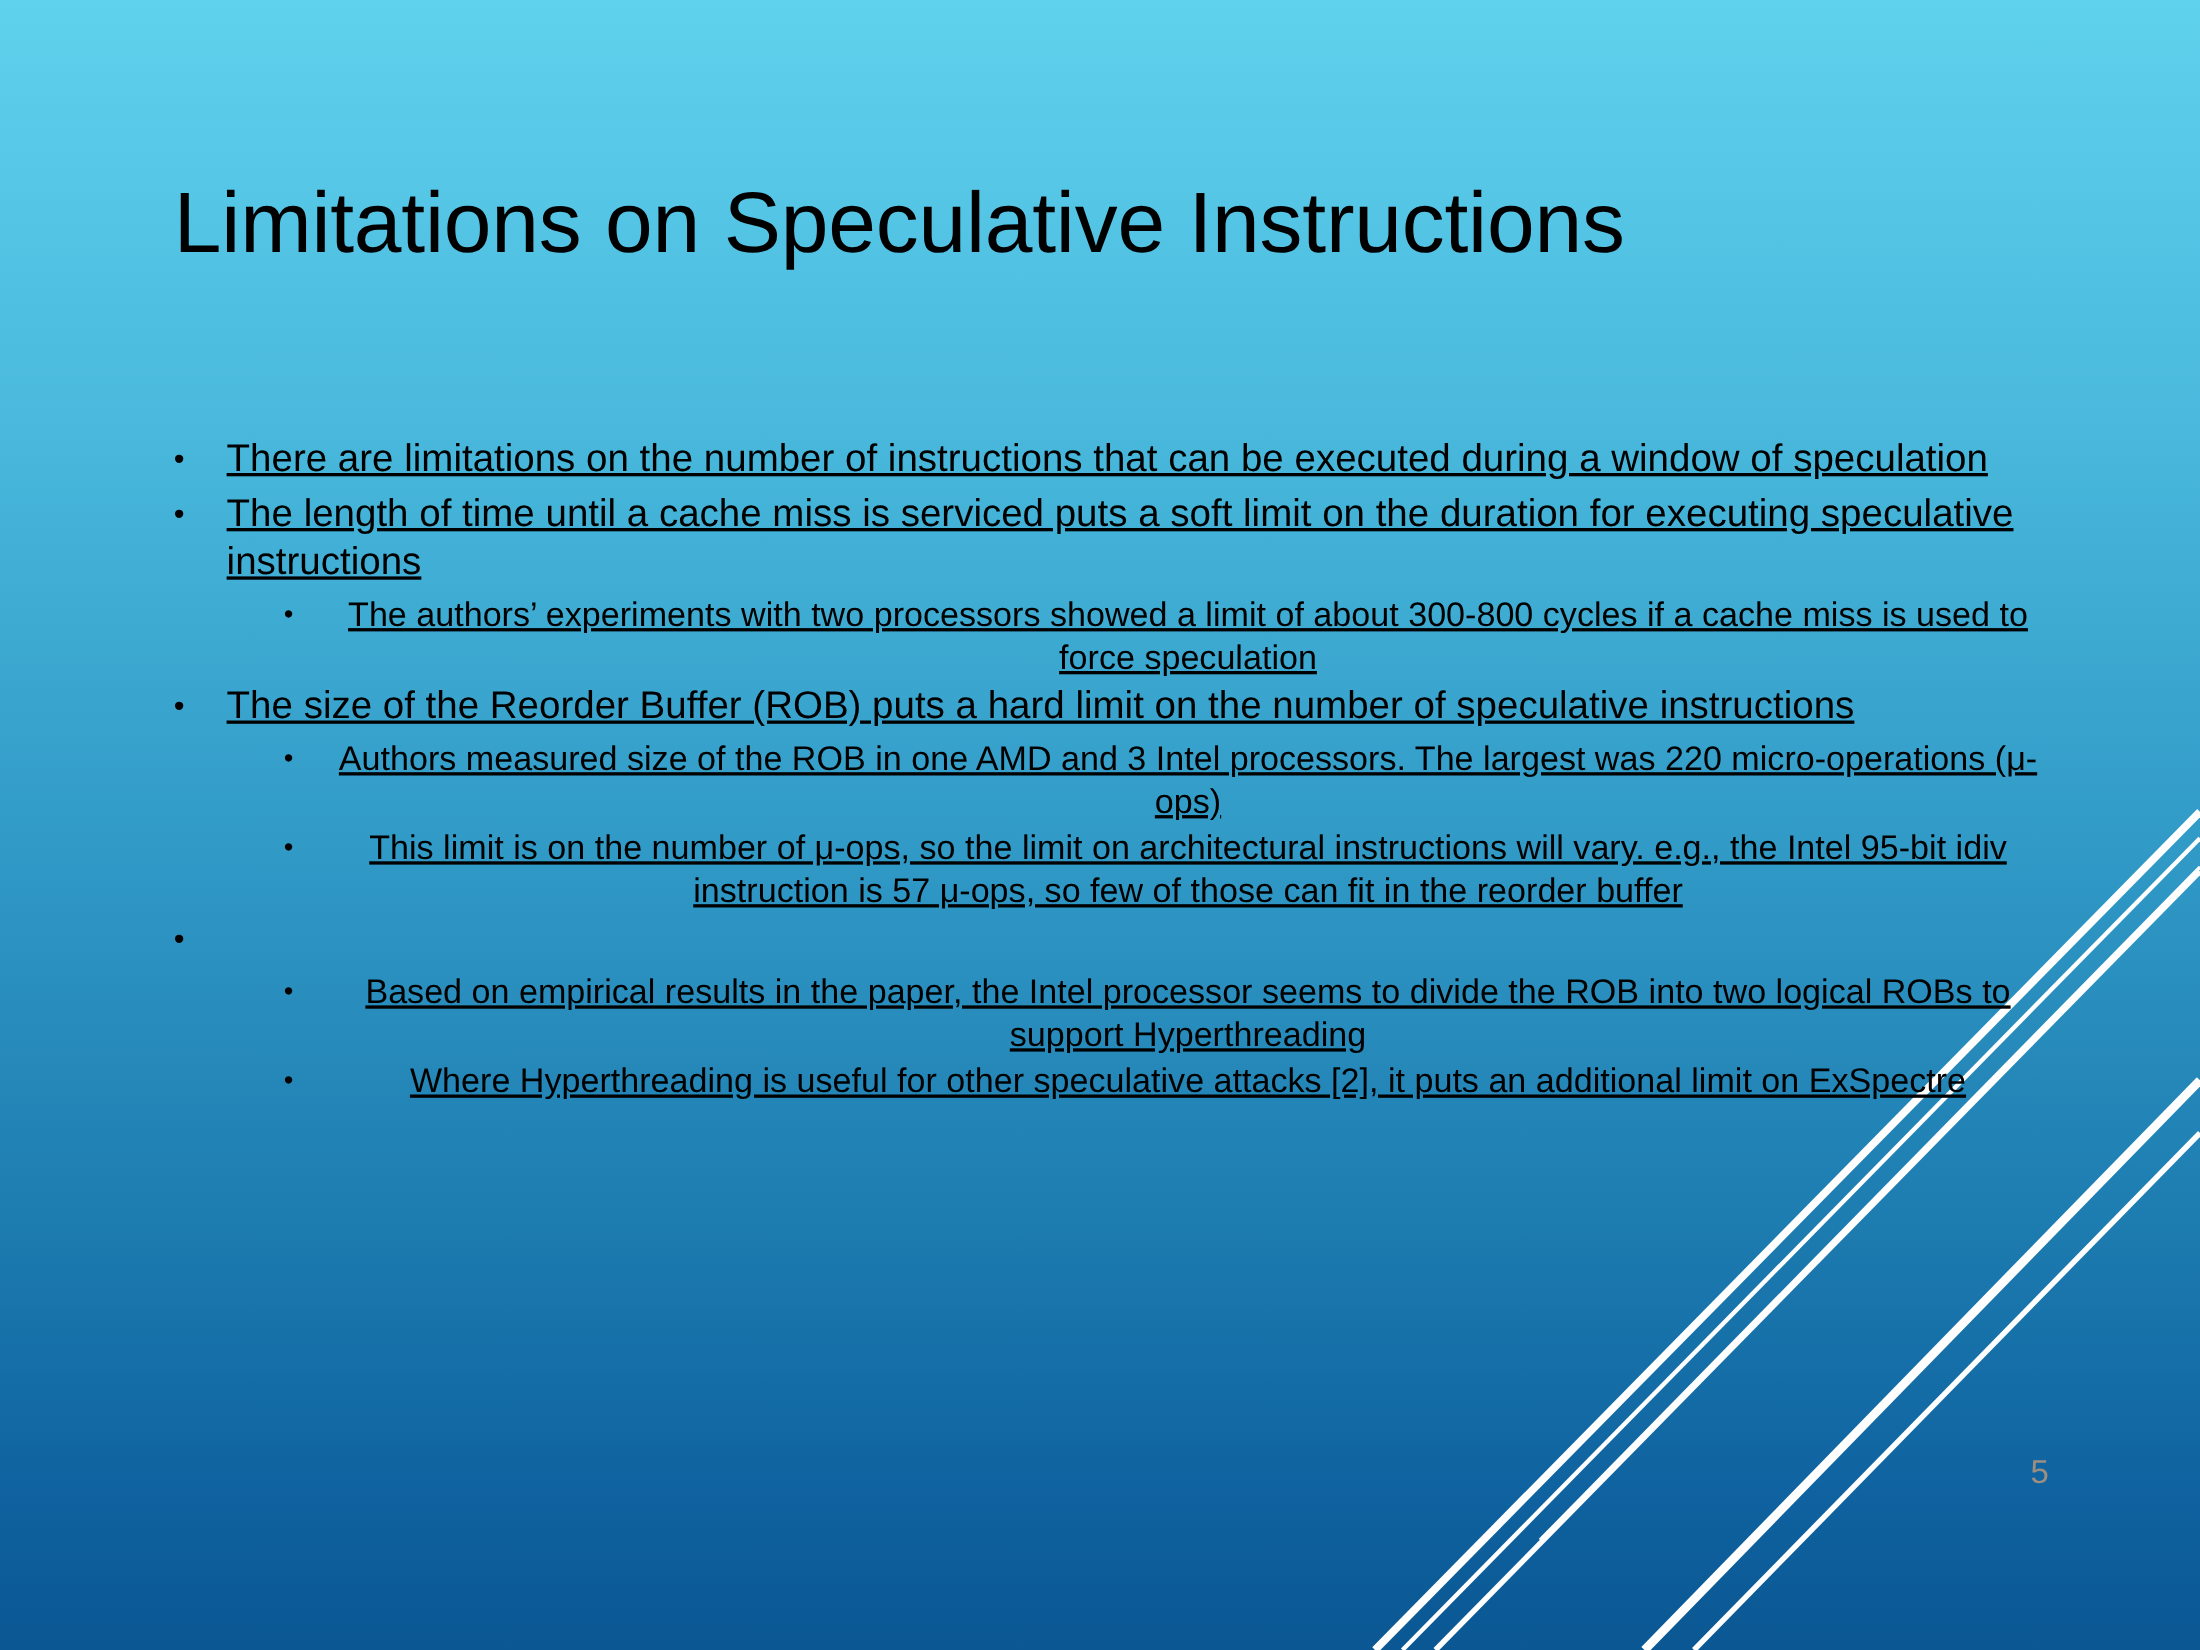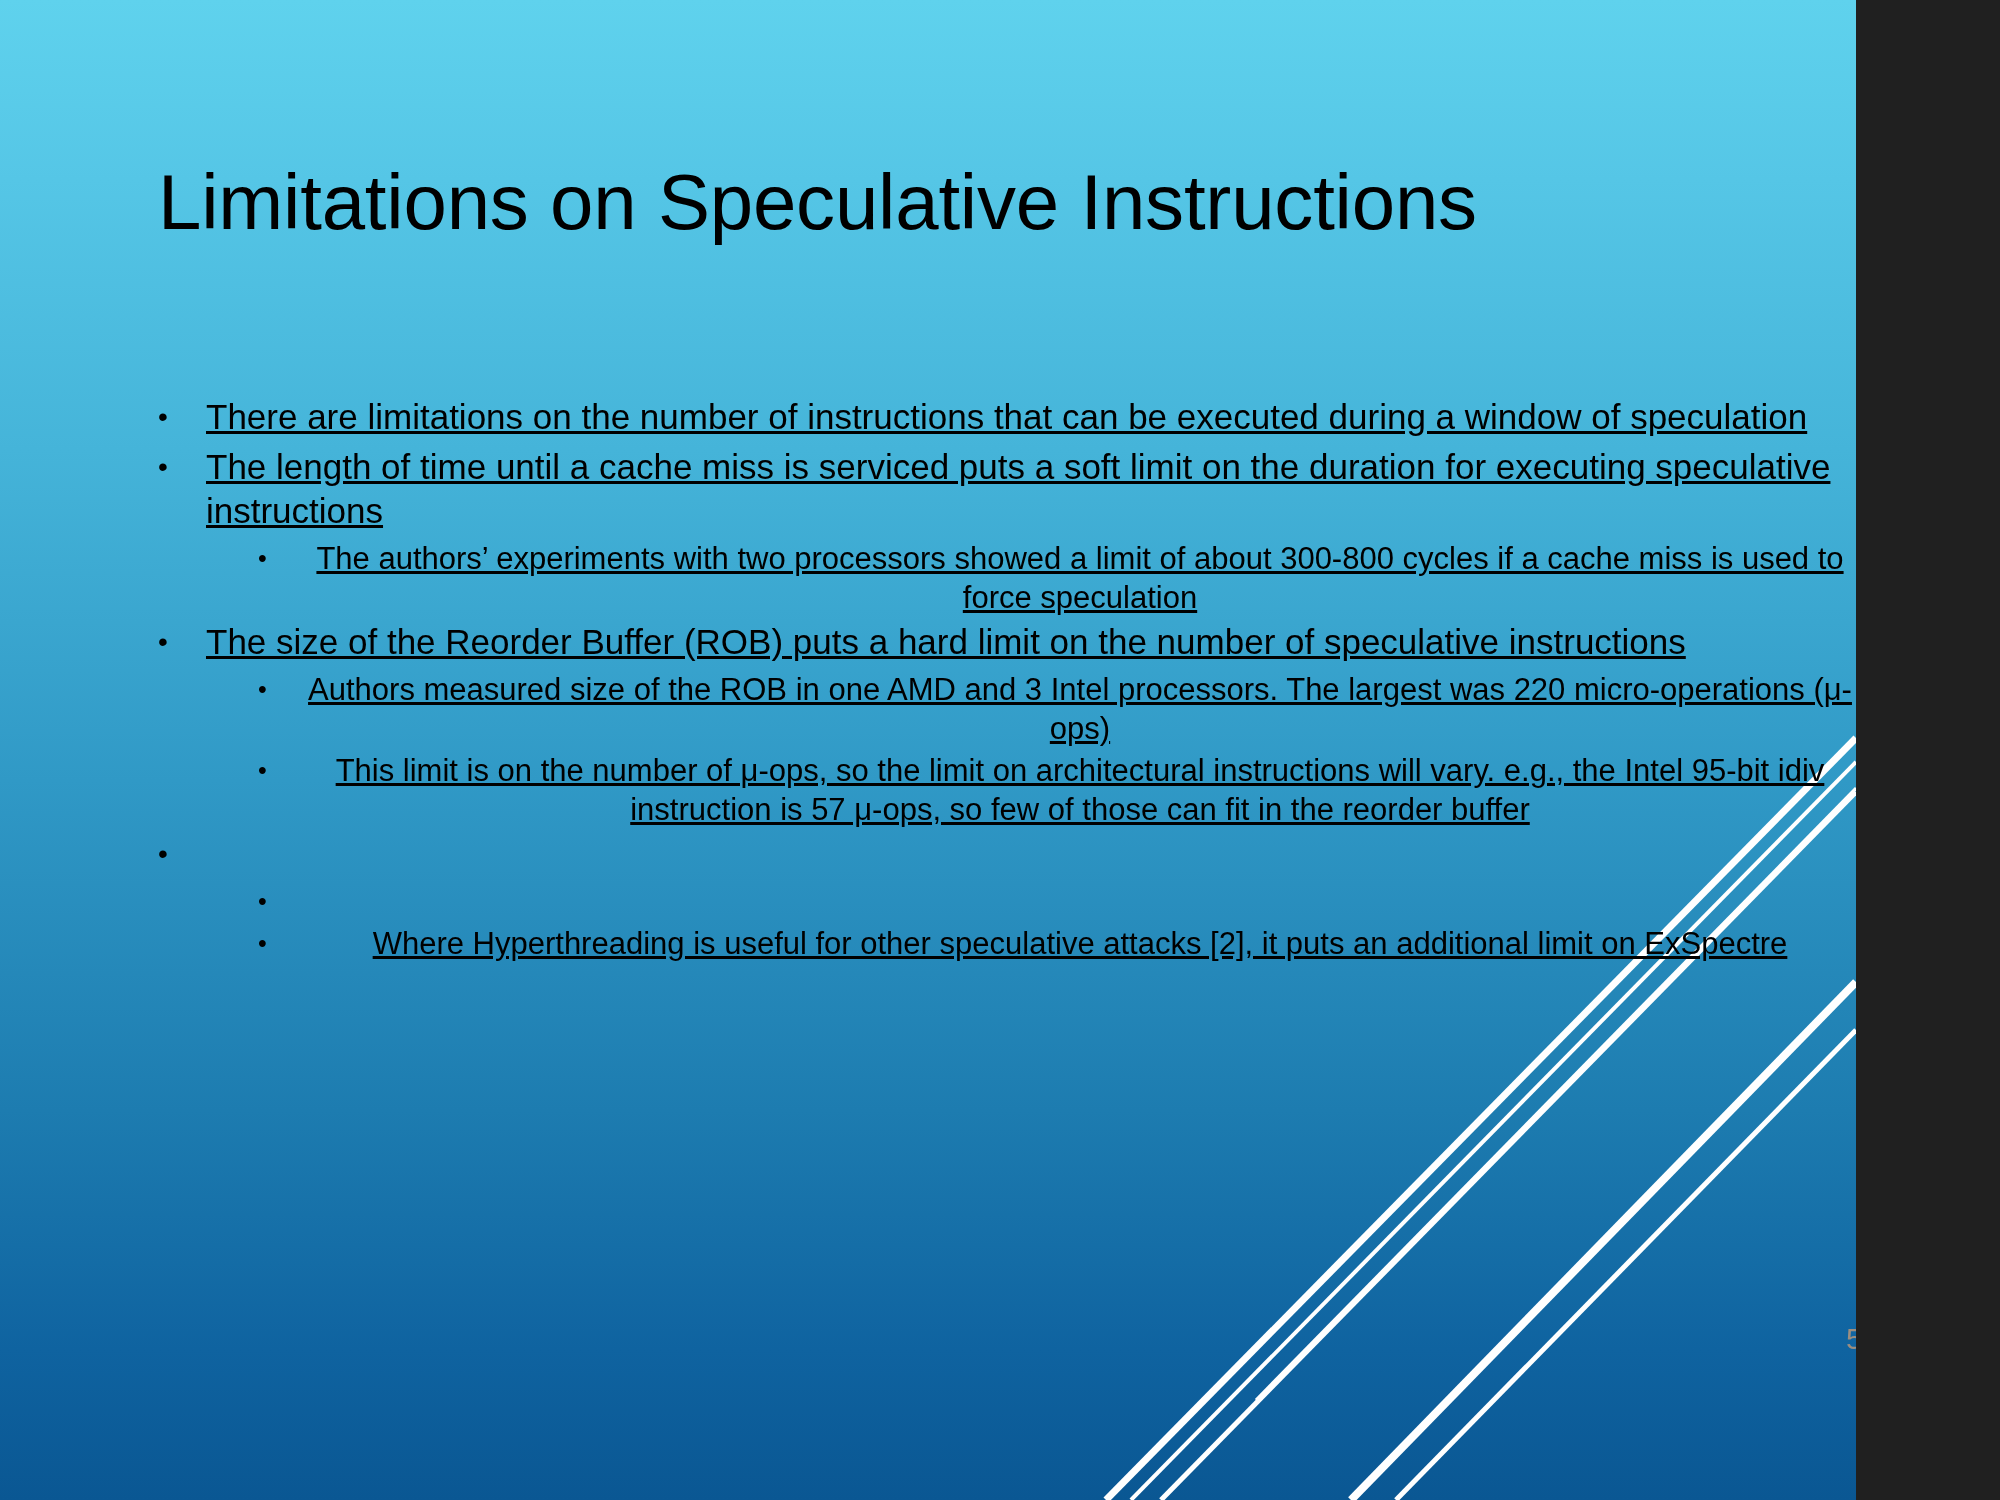--- a/index.html
+++ b/index.html
@@ -2,21 +2,21 @@
 <html><head>
 <meta charset="utf-8">
 <style>
   html, body {
     margin: 0;
     padding: 0;
     background: #202020;
   }
   #slide {
     position: relative;
-    width: 1856px;
+    width: 2000px;
     height: 1500px;
     overflow: hidden;
     background: linear-gradient(to bottom, #5fd2ed 0%, #55c6e6 12%, #45b4d9 30%, #3099c6 52%, #1d7cb0 74%, #0f63a0 90%, #0a5793 100%);
     font-family: "Liberation Sans", sans-serif;
     color: #000000;
   }
 
   
   #decor {
     position: absolute;
@@ -159,20 +159,21 @@
       <span class="bullet">•</span>
       <span class="text">This limit is on the number of μ-ops, so the limit on architectural instructions will vary.  e.g., the Intel 95-bit idiv instruction is 57 μ-ops, so few of those can fit in the reorder buffer</span>
     </div>
 
     <div class="row lvl1">
       <span class="bullet">•</span>
     </div>
 
     <div class="row lvl2">
       <span class="bullet">•</span>
+      <span class="text">Based on empirical results in the paper, the Intel processor seems to divide the ROB into two logical ROBs to support Hyperthreading</span>
     </div>
 
     <div class="row lvl2">
       <span class="bullet">•</span>
       <span class="text">Where Hyperthreading is useful for other speculative attacks [2], it puts an additional limit on ExSpectre</span>
     </div>
 
   </div>
 
   <div id="page-number">5</div>

